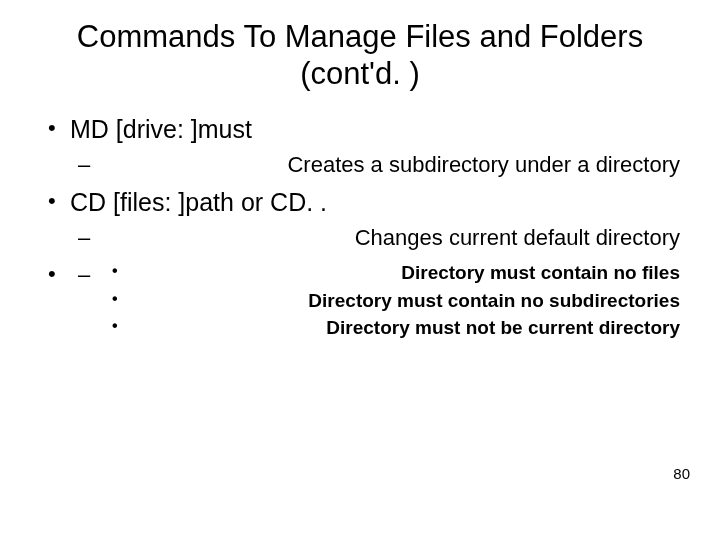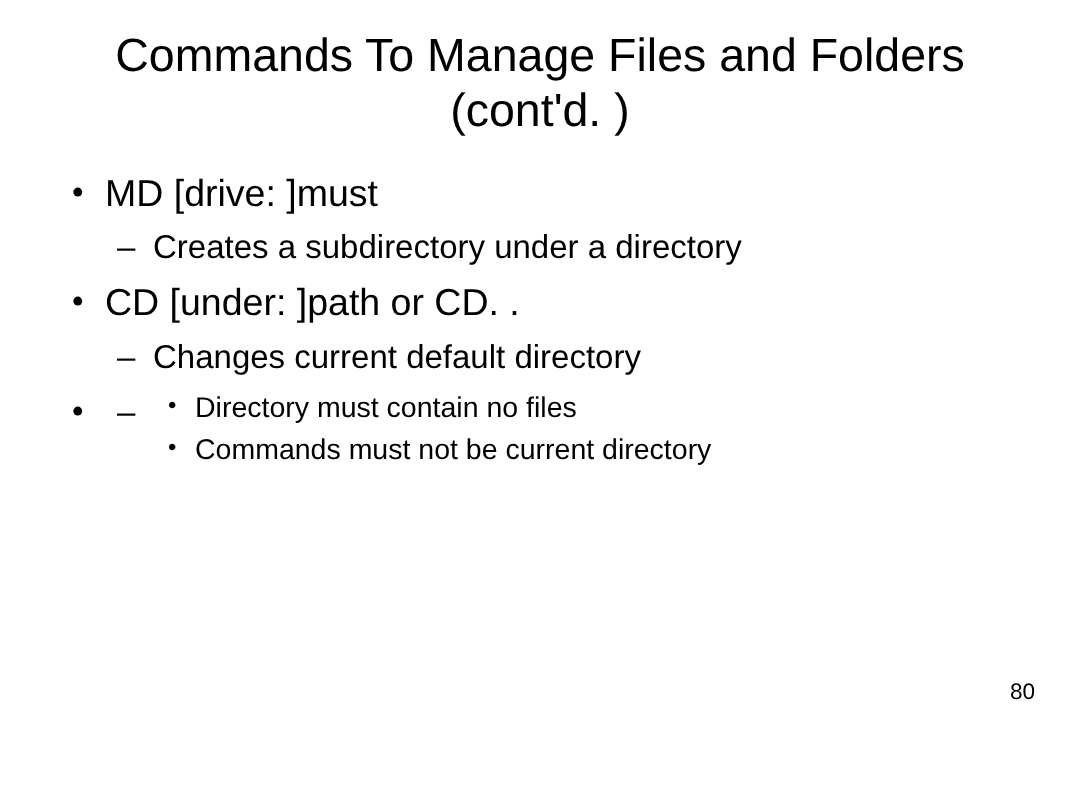--- a/index.html
+++ b/index.html
@@ -49,87 +49,92 @@
     list-style: none;
     padding: 0;
     margin: 4px 0 6px 0;
   }
   ul.l2 > li {
     position: relative;
     padding-left: 32px;
     font-size: 22px;
     line-height: 1.35;
     margin: 2px 0;
+    text-align: right;
   }
   ul.l2 > li::before {
     content: "–";
     position: absolute;
     left: 8px;
     top: 0;
   }
   ul.l3 {
     list-style: none;
     padding: 0;
     margin: 2px 0 0 0;
   }
   ul.l3 > li {
     position: relative;
     padding-left: 28px;
     font-size: 19px;
     line-height: 1.4;
     margin: 1px 0;
+    font-weight: bold;
   }
   ul.l3 > li::before {
     content: "•";
     position: absolute;
     left: 10px;
     top: 0;
     font-size: 16px;
   }
   .pagenum {
     position: absolute;
     right: 30px;
-    bottom: 22px;
+    bottom: 10px;
     font-size: 15px;
   }
 </style>
 </head>
 <body>
 
 <div class="slide">
   <h1 class="title">Commands To Manage Files and Folders (cont'd. )</h1>
 
   <ul class="l1">
     <li>
       <span>MD [drive: ]must</span>
       <ul class="l2">
         <li>
           <span>Creates a subdirectory under a directory</span>
         </li>
       </ul>
     </li>
 
     <li>
-      <span>CD [under: ]path or CD. .</span>
+      <span>CD [files: ]path or CD. .</span>
       <ul class="l2">
         <li>
           <span>Changes current default directory</span>
         </li>
       </ul>
     </li>
 
     <li>
       <ul class="l2">
         <li>
           <ul class="l3">
             <li>
               <span>Directory must contain no files</span>
             </li>
             <li>
-              <span>Commands must not be current directory</span>
+              <span>Directory must contain no subdirectories</span>
+            </li>
+            <li>
+              <span>Directory must not be current directory</span>
             </li>
           </ul>
         </li>
       </ul>
     </li>
   </ul>
 
   <div class="pagenum">80</div>
 </div>
 

